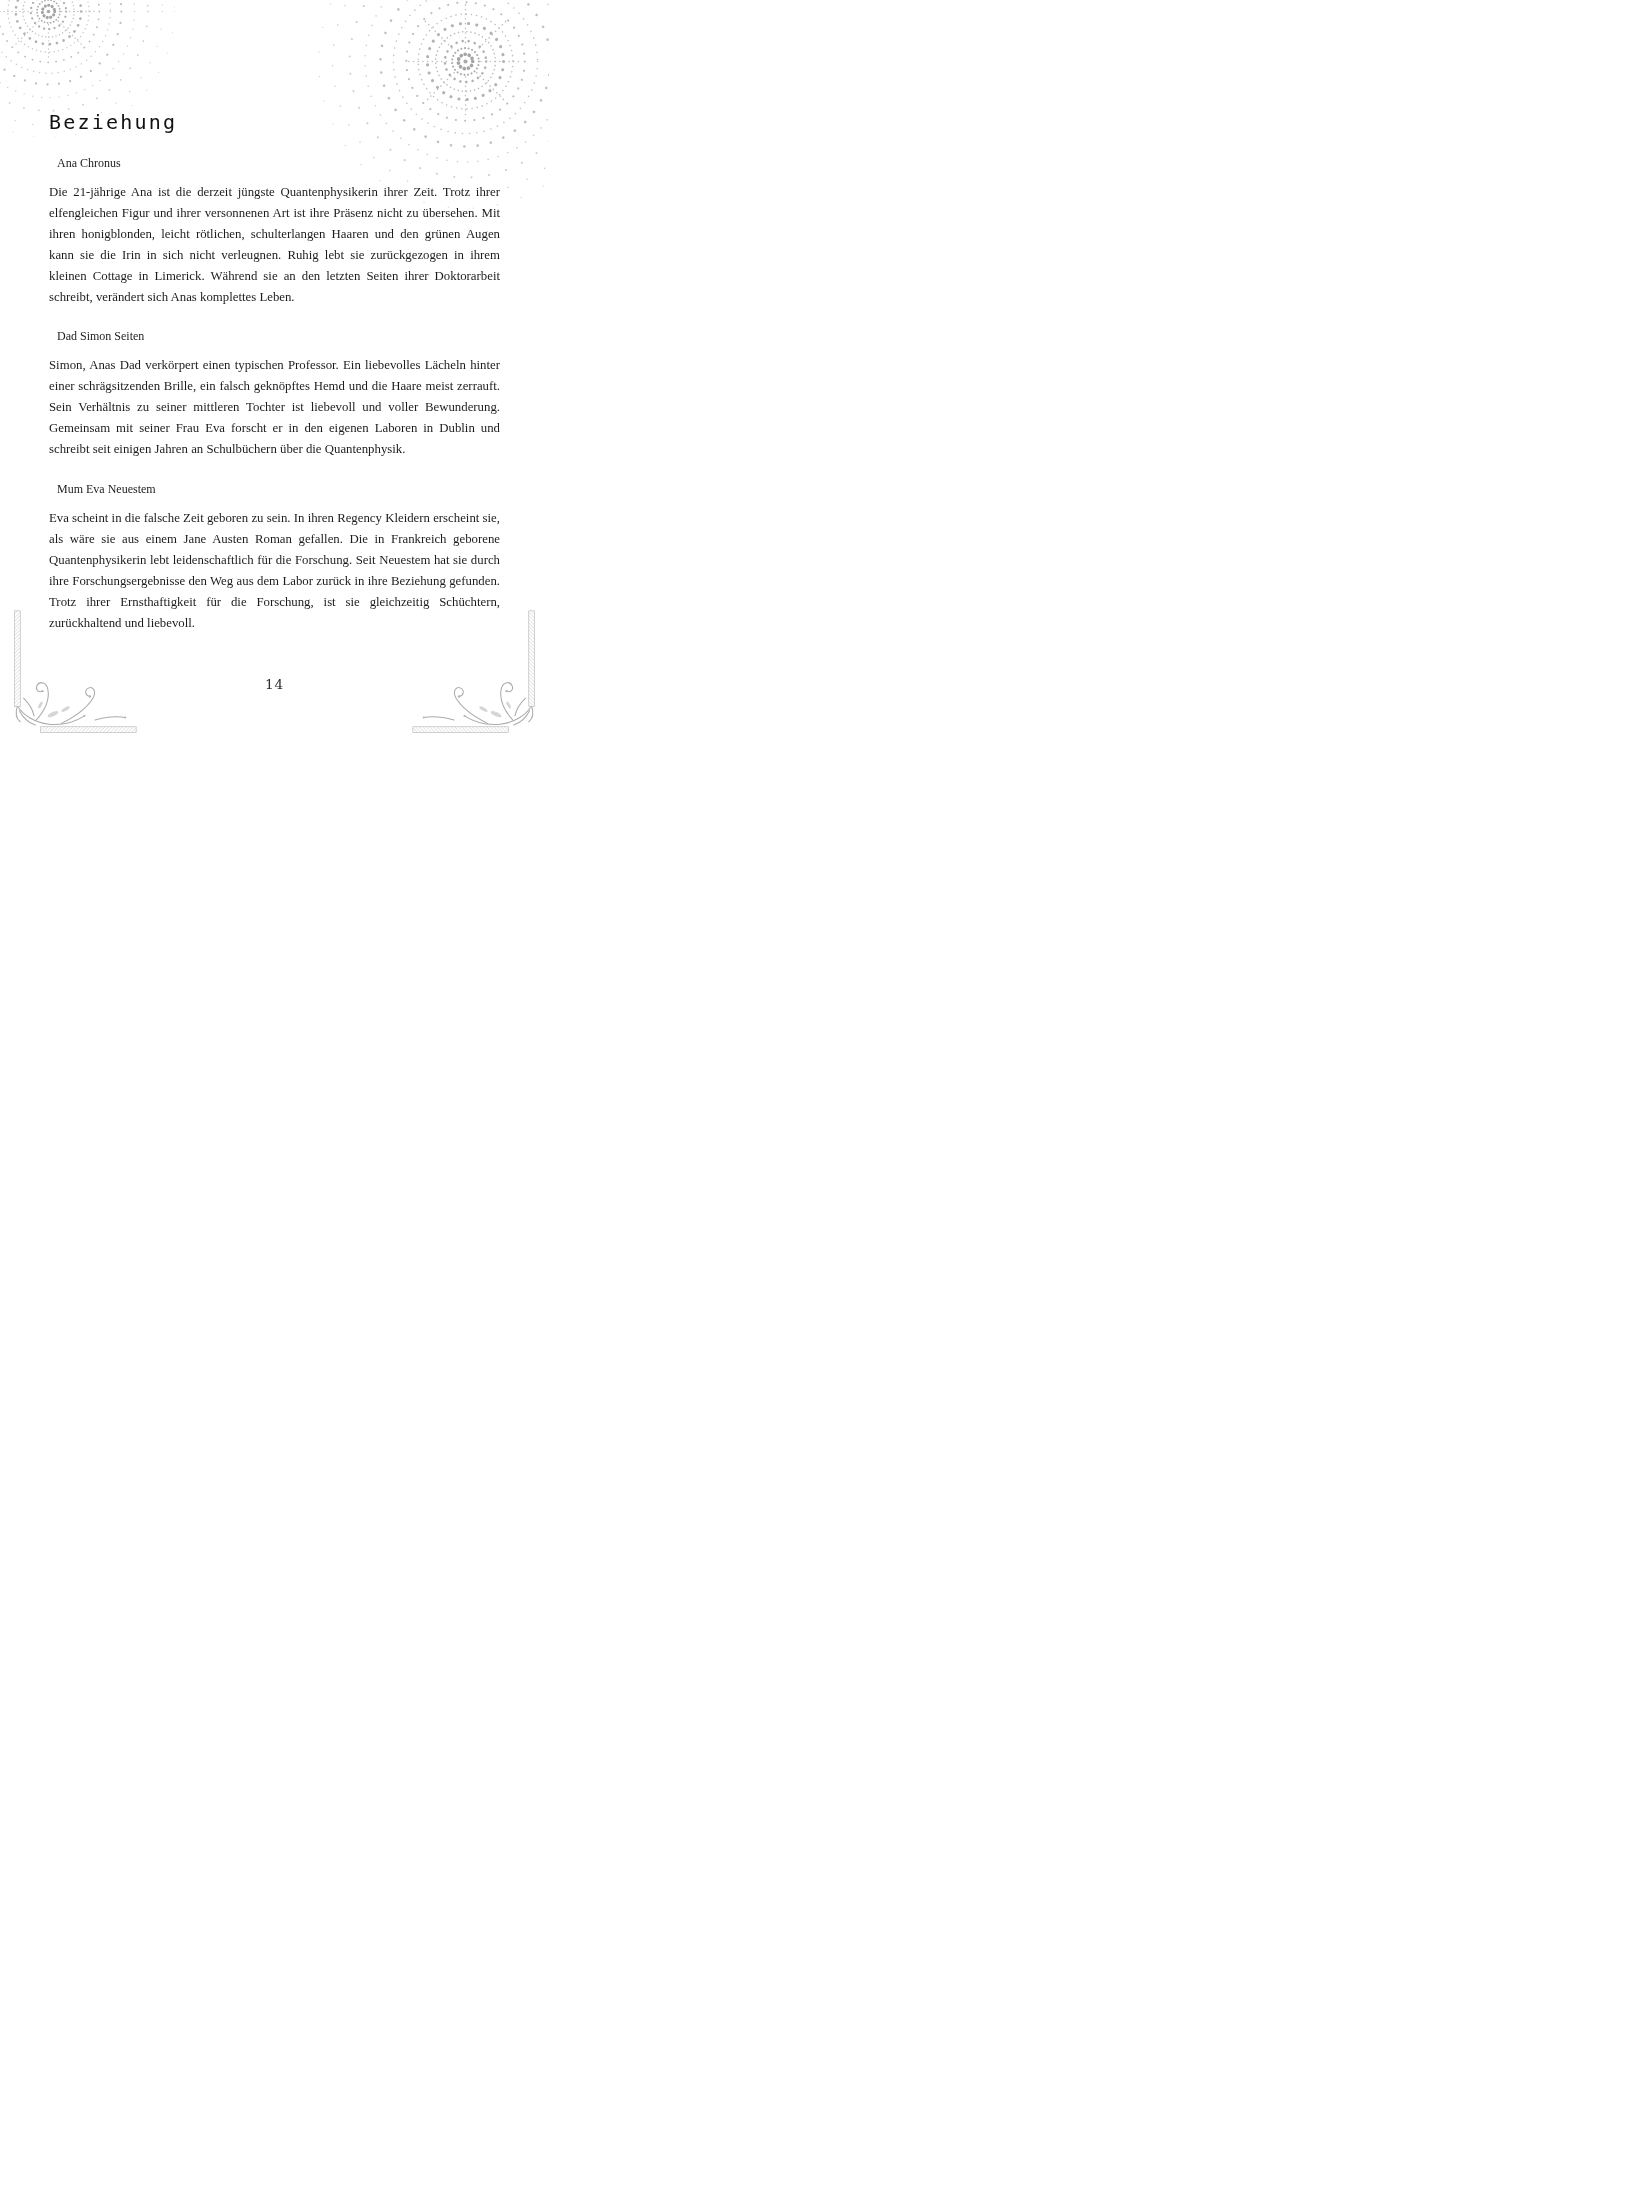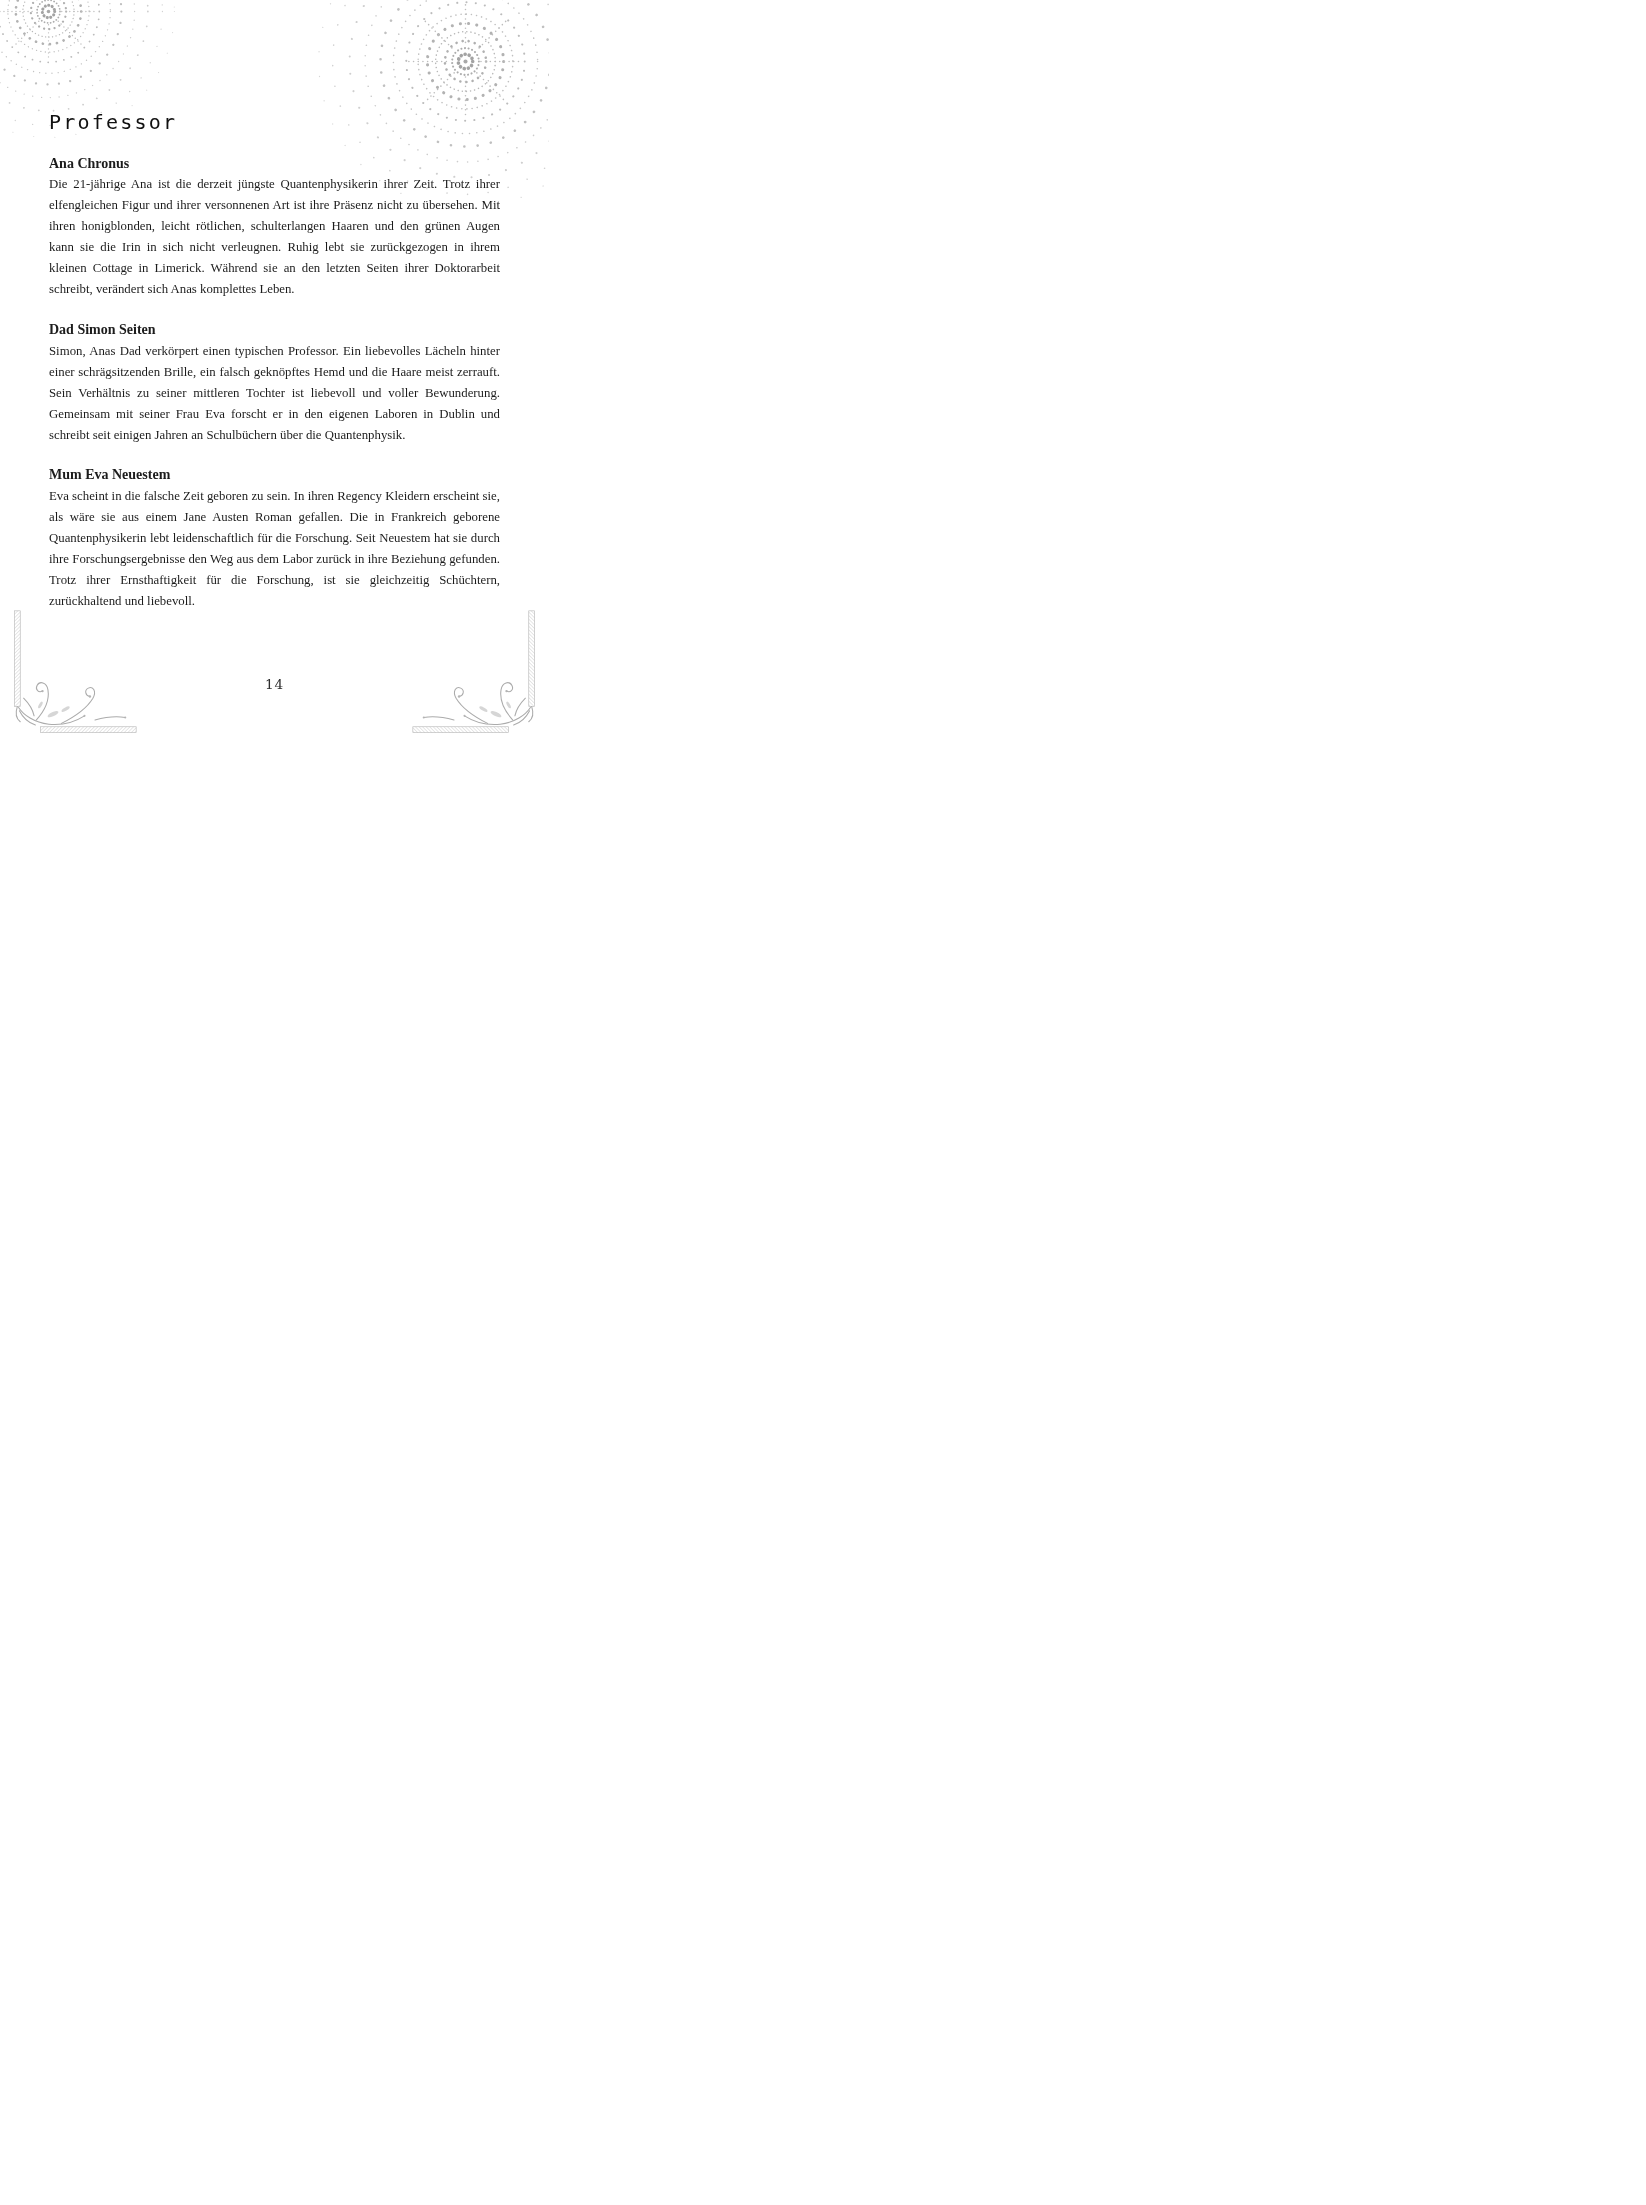--- a/index.html
+++ b/index.html
@@ -22,24 +22,24 @@
   .page-title{
     font-family:"DejaVu Sans Mono", monospace;
     font-weight:500;
     font-size:20px;
     letter-spacing:2.2px;
     color:#111111;
     margin:110px 0 0 0;
   }
   .section{margin-top:18.5px;}
   .section-heading{
-    font-size:14px;
+    font-size:12px;
     line-height:21px;
-    font-weight:700;
-    margin:0;
+    font-weight:400;
+    margin:8px;
   }
   .section-body{
     font-size:12.8px;
     line-height:21px;
     text-align:justify;
     text-justify:inter-word;
     hyphens:none;
     margin:0.9px 0 0 0;
   }
   .page-number{
@@ -134,21 +134,21 @@
       <use href="#mandala"></use>
     </svg>
   <svg class="ornament corner-bl" viewBox="0 0 300 300">
       <use href="#cornerFlourish"></use>
     </svg>
   <svg class="ornament corner-br" viewBox="0 0 300 300">
       <use href="#cornerFlourish"></use>
     </svg>
 
   <div class="content">
-    <h1 class="page-title">Professor</h1>
+    <h1 class="page-title">Beziehung</h1>
 
     <div class="section">
       <p class="section-heading">Ana Chronus</p>
       <p class="section-body">Die 21-jährige Ana ist die derzeit jüngste Quantenphysikerin ihrer Zeit. Trotz ihrer elfengleichen Figur und ihrer versonnenen Art ist ihre Präsenz nicht zu übersehen. Mit ihren honigblonden, leicht rötlichen, schulterlangen Haaren und den grünen Augen kann sie die Irin in sich nicht verleugnen. Ruhig lebt sie zurückgezogen in ihrem kleinen Cottage in Limerick. Während sie an den letzten Seiten ihrer Doktorarbeit schreibt, verändert sich Anas komplettes Leben.</p>
     </div>
 
     <div class="section">
       <p class="section-heading">Dad Simon Seiten</p>
       <p class="section-body">Simon, Anas Dad verkörpert einen typischen Professor. Ein liebevolles Lächeln hinter einer schrägsitzenden Brille, ein falsch geknöpftes Hemd und die Haare meist zerrauft. Sein Verhältnis zu seiner mittleren Tochter ist liebevoll und voller Bewunderung. Gemeinsam mit seiner Frau Eva forscht er in den eigenen Laboren in Dublin und schreibt seit einigen Jahren an Schulbüchern über die Quantenphysik.</p>
     </div>

